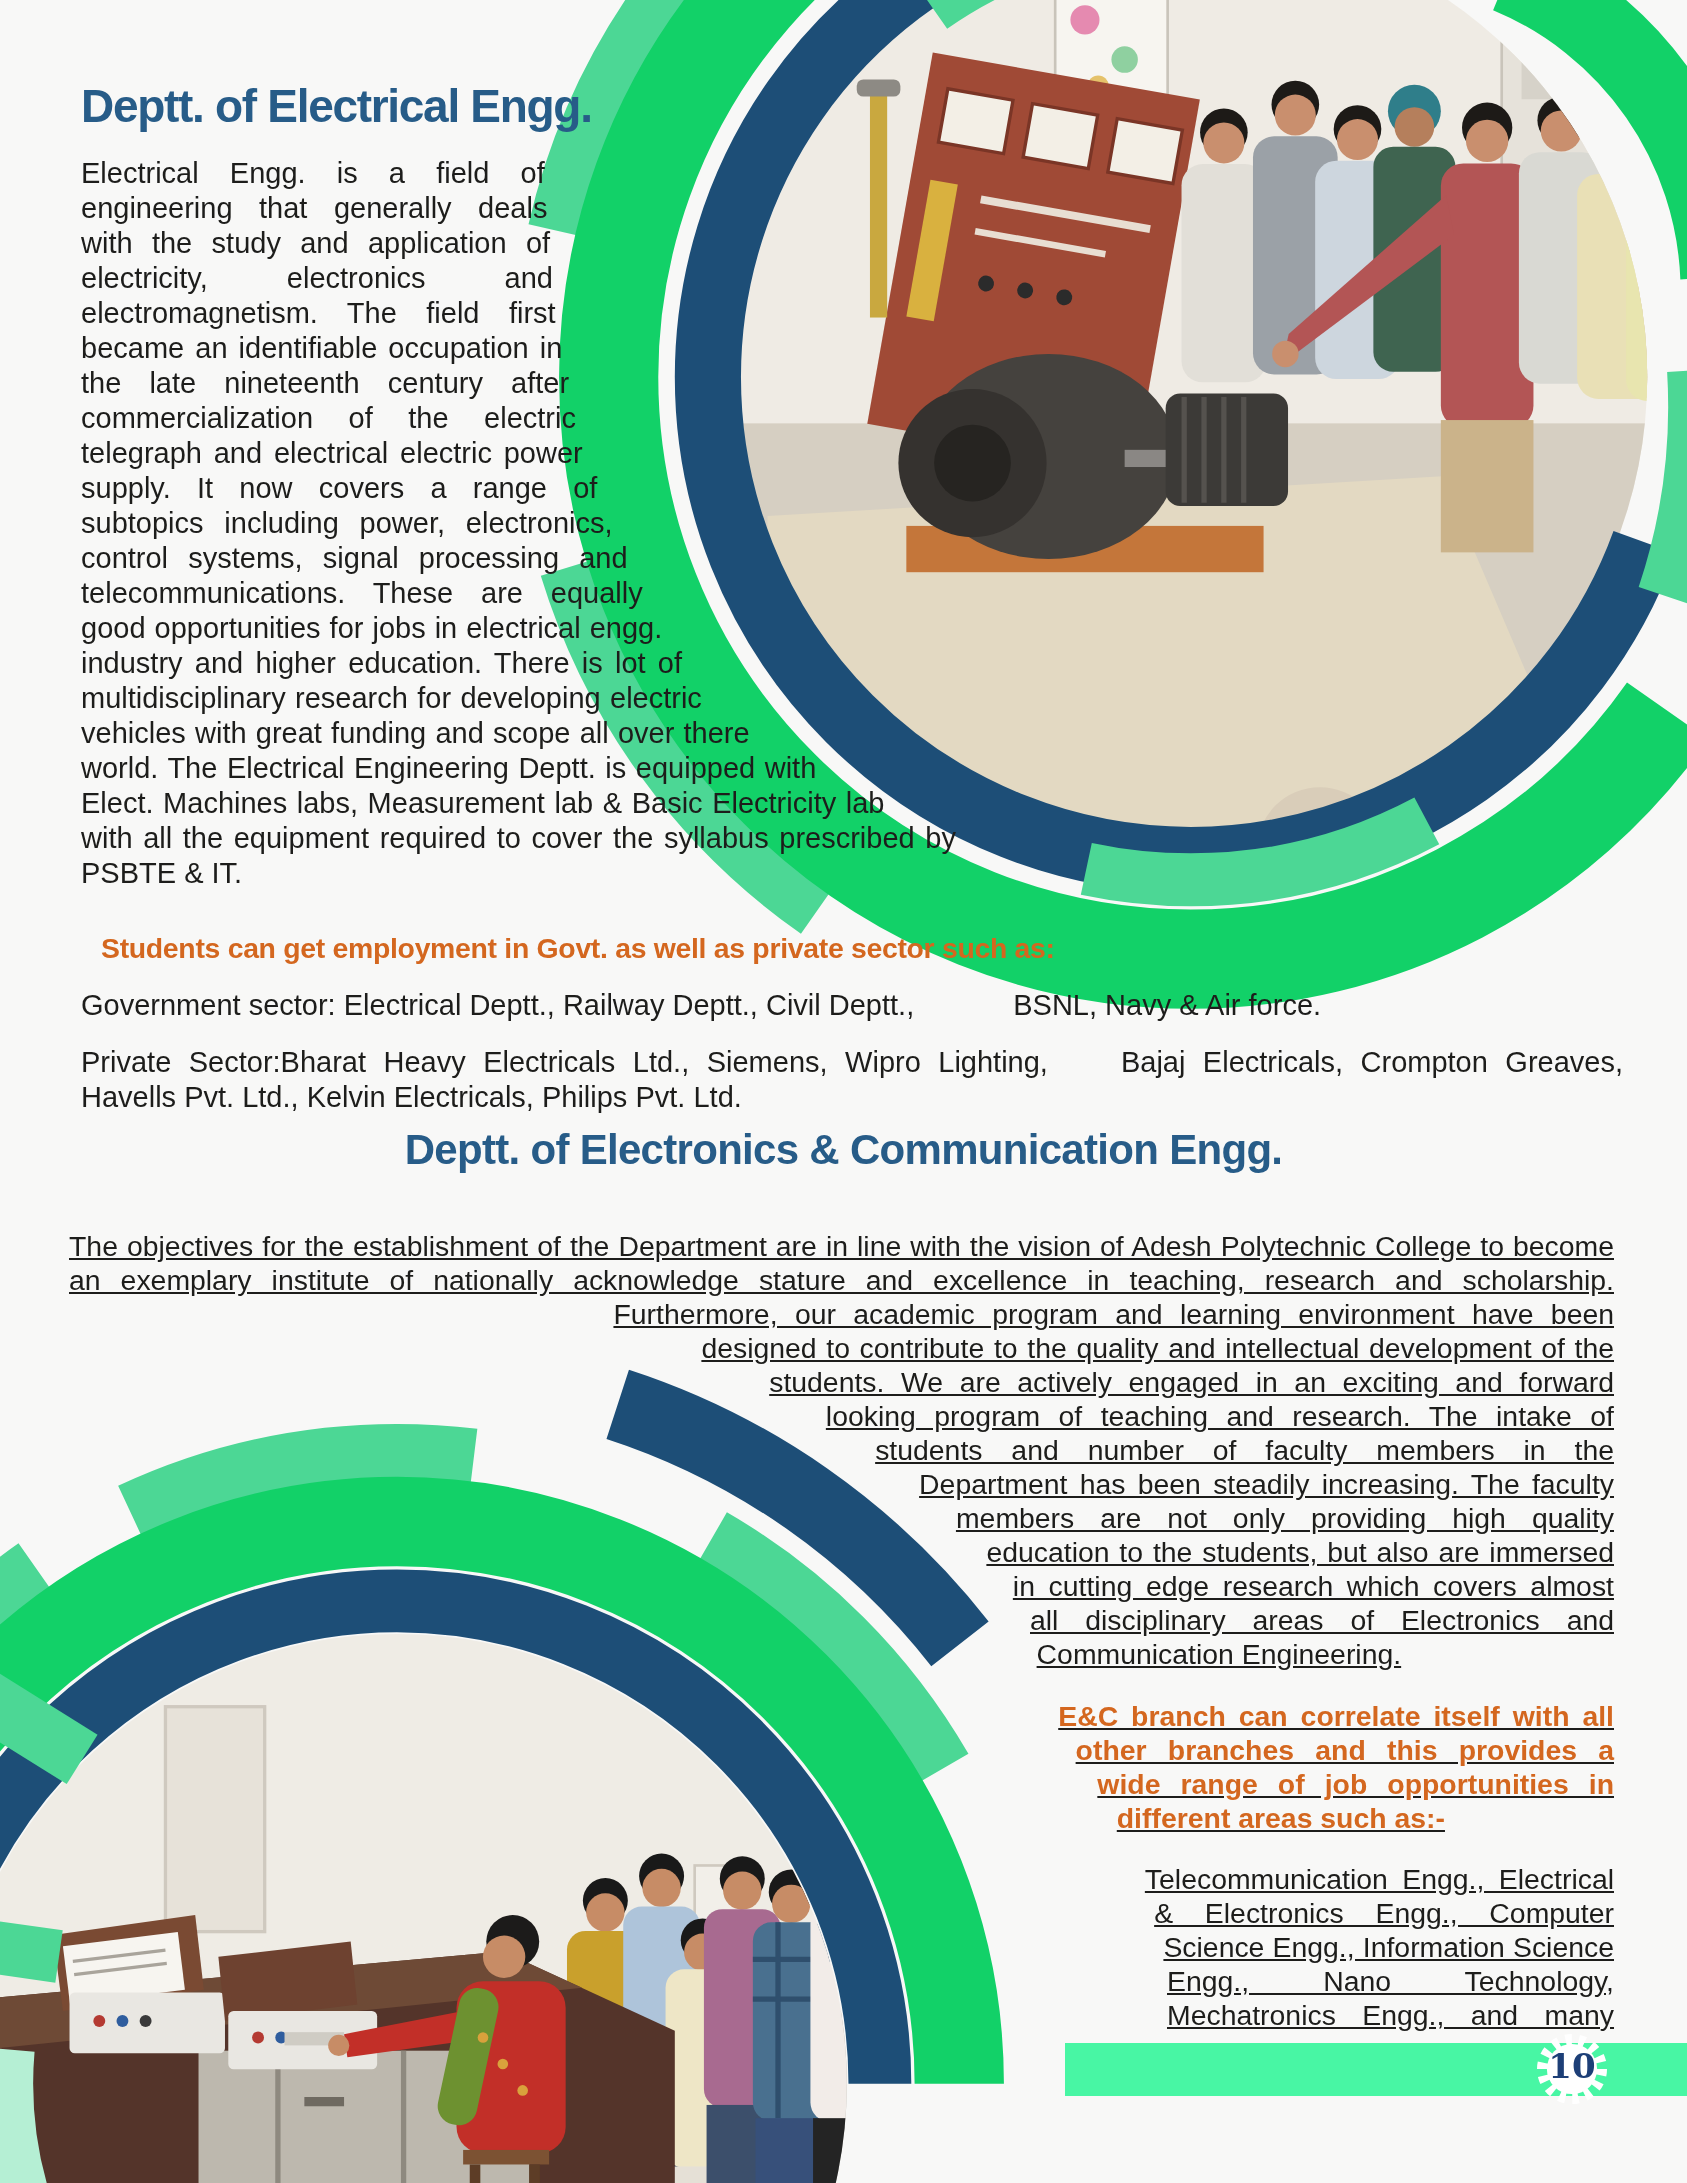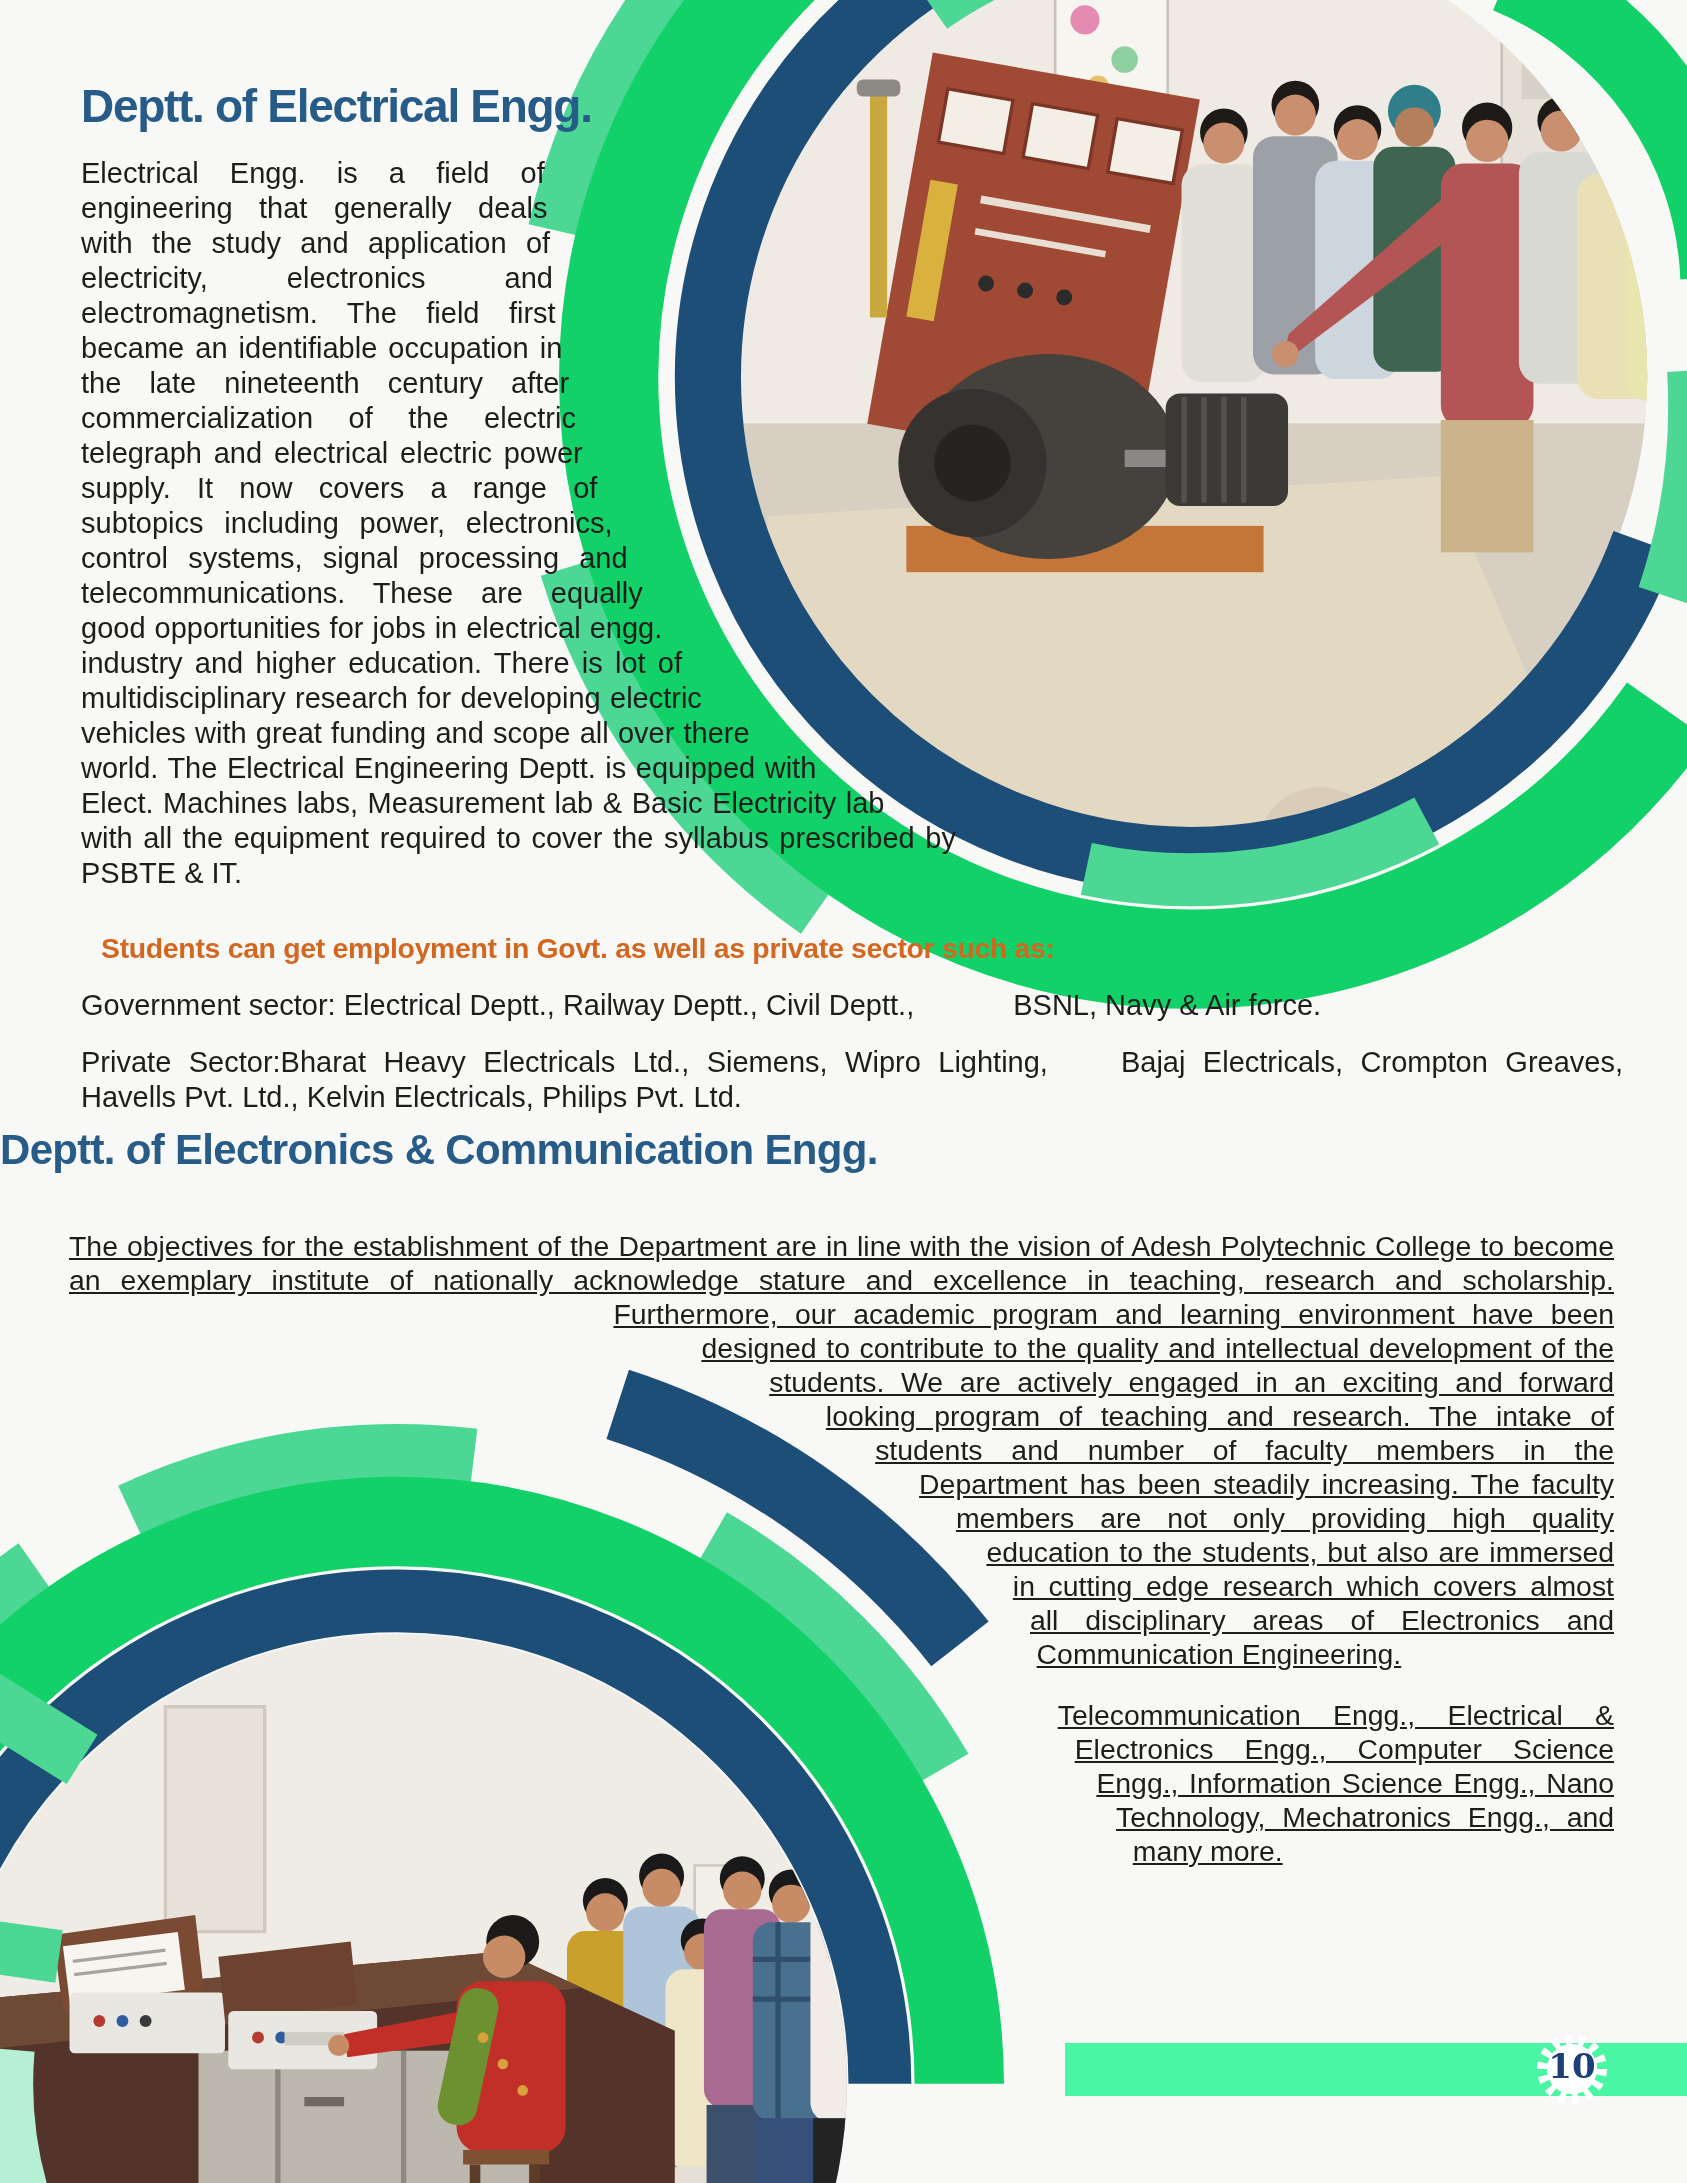--- a/index.html
+++ b/index.html
@@ -9,21 +9,21 @@
     font-family:"Liberation Sans", sans-serif;
     color:#1d1d1b;
   }
   .art{position:absolute;left:0;top:0;width:1687px;height:2183px;}
   .txt{position:absolute;}
   .h1{
     font-size:46px;font-weight:bold;color:#275c88;letter-spacing:-1.3px;
     white-space:nowrap;
   }
   .h2{
-    width:1687px;font-size:42px;font-weight:bold;
+    width:1687px;text-align:center;font-size:42px;font-weight:bold;
     color:#275c88;letter-spacing:-0.7px;
   }
   .body-text{
     font-size:29px;line-height:35px;text-align:justify;color:#1d1d1b;
   }
   .wrap-right{
     float:right;width:973px;height:741px;
     shape-outside:polygon(473px 0px,973px 0px,973px 741px,893px 741px,
       890px 662px,818px 627px,746px 590px,681px 557px,631px 524px,
       571px 418px,511px 279px,484px 140px);
@@ -291,20 +291,21 @@
 
 <div class="txt sector-line" style="left:81px;top:1045px;width:1542px;text-align:justify;">
   <span>Private Sector:Bharat Heavy Electricals Ltd., Siemens, Wipro Lighting,</span><span class="spacer-tab2"></span><span>Bajaj Electricals, Crompton Greaves, Havells Pvt. Ltd., Kelvin Electricals, Philips Pvt. Ltd.</span>
 </div>
 
 <div class="txt h2" style="left:0px;top:1126px;">Deptt. of Electronics &amp; Communication Engg.</div>
 
 <div class="txt ece-flow" style="left:69px;top:1229px;width:1545px;text-decoration:underline;">
   <div class="wrap-left"></div>
   <p>The objectives for the establishment of the Department are in line with the vision of Adesh Polytechnic College to become an exemplary institute of nationally acknowledge stature and excellence in teaching, research and scholarship. Furthermore, our academic program and learning environment have been designed to contribute to the quality and intellectual development of the students. We are actively engaged in an exciting and forward looking program of teaching and research. The intake of students and number of faculty members in the Department has been steadily increasing. The faculty members are not only providing high quality education to the students, but also are immersed in cutting edge research which covers almost all disciplinary areas of Electronics and Communication Engineering.</p>
+  <p class="ece-jobs-heading">E&amp;C branch can correlate itself with all other branches and this provides a wide range of job opportunities in different areas such as:-</p>
   <p class="ece-jobs-list">Telecommunication Engg., Electrical &amp; Electronics Engg., Computer Science Engg., Information Science Engg., Nano Technology, Mechatronics Engg., and many more.</p>
 </div>
 
 <div class="footer-bar">
   <div class="gear">
     <svg width="74" height="74" viewBox="0 0 112 112">
       <circle cx="56" cy="56" r="38" fill="#ffffff"></circle>
       <circle cx="56" cy="56" r="44" fill="none" stroke="#ffffff" stroke-width="18" pathLength="100" stroke-dasharray="3.4 3.75"></circle>
     </svg>
     <div class="gear-num">10</div>

